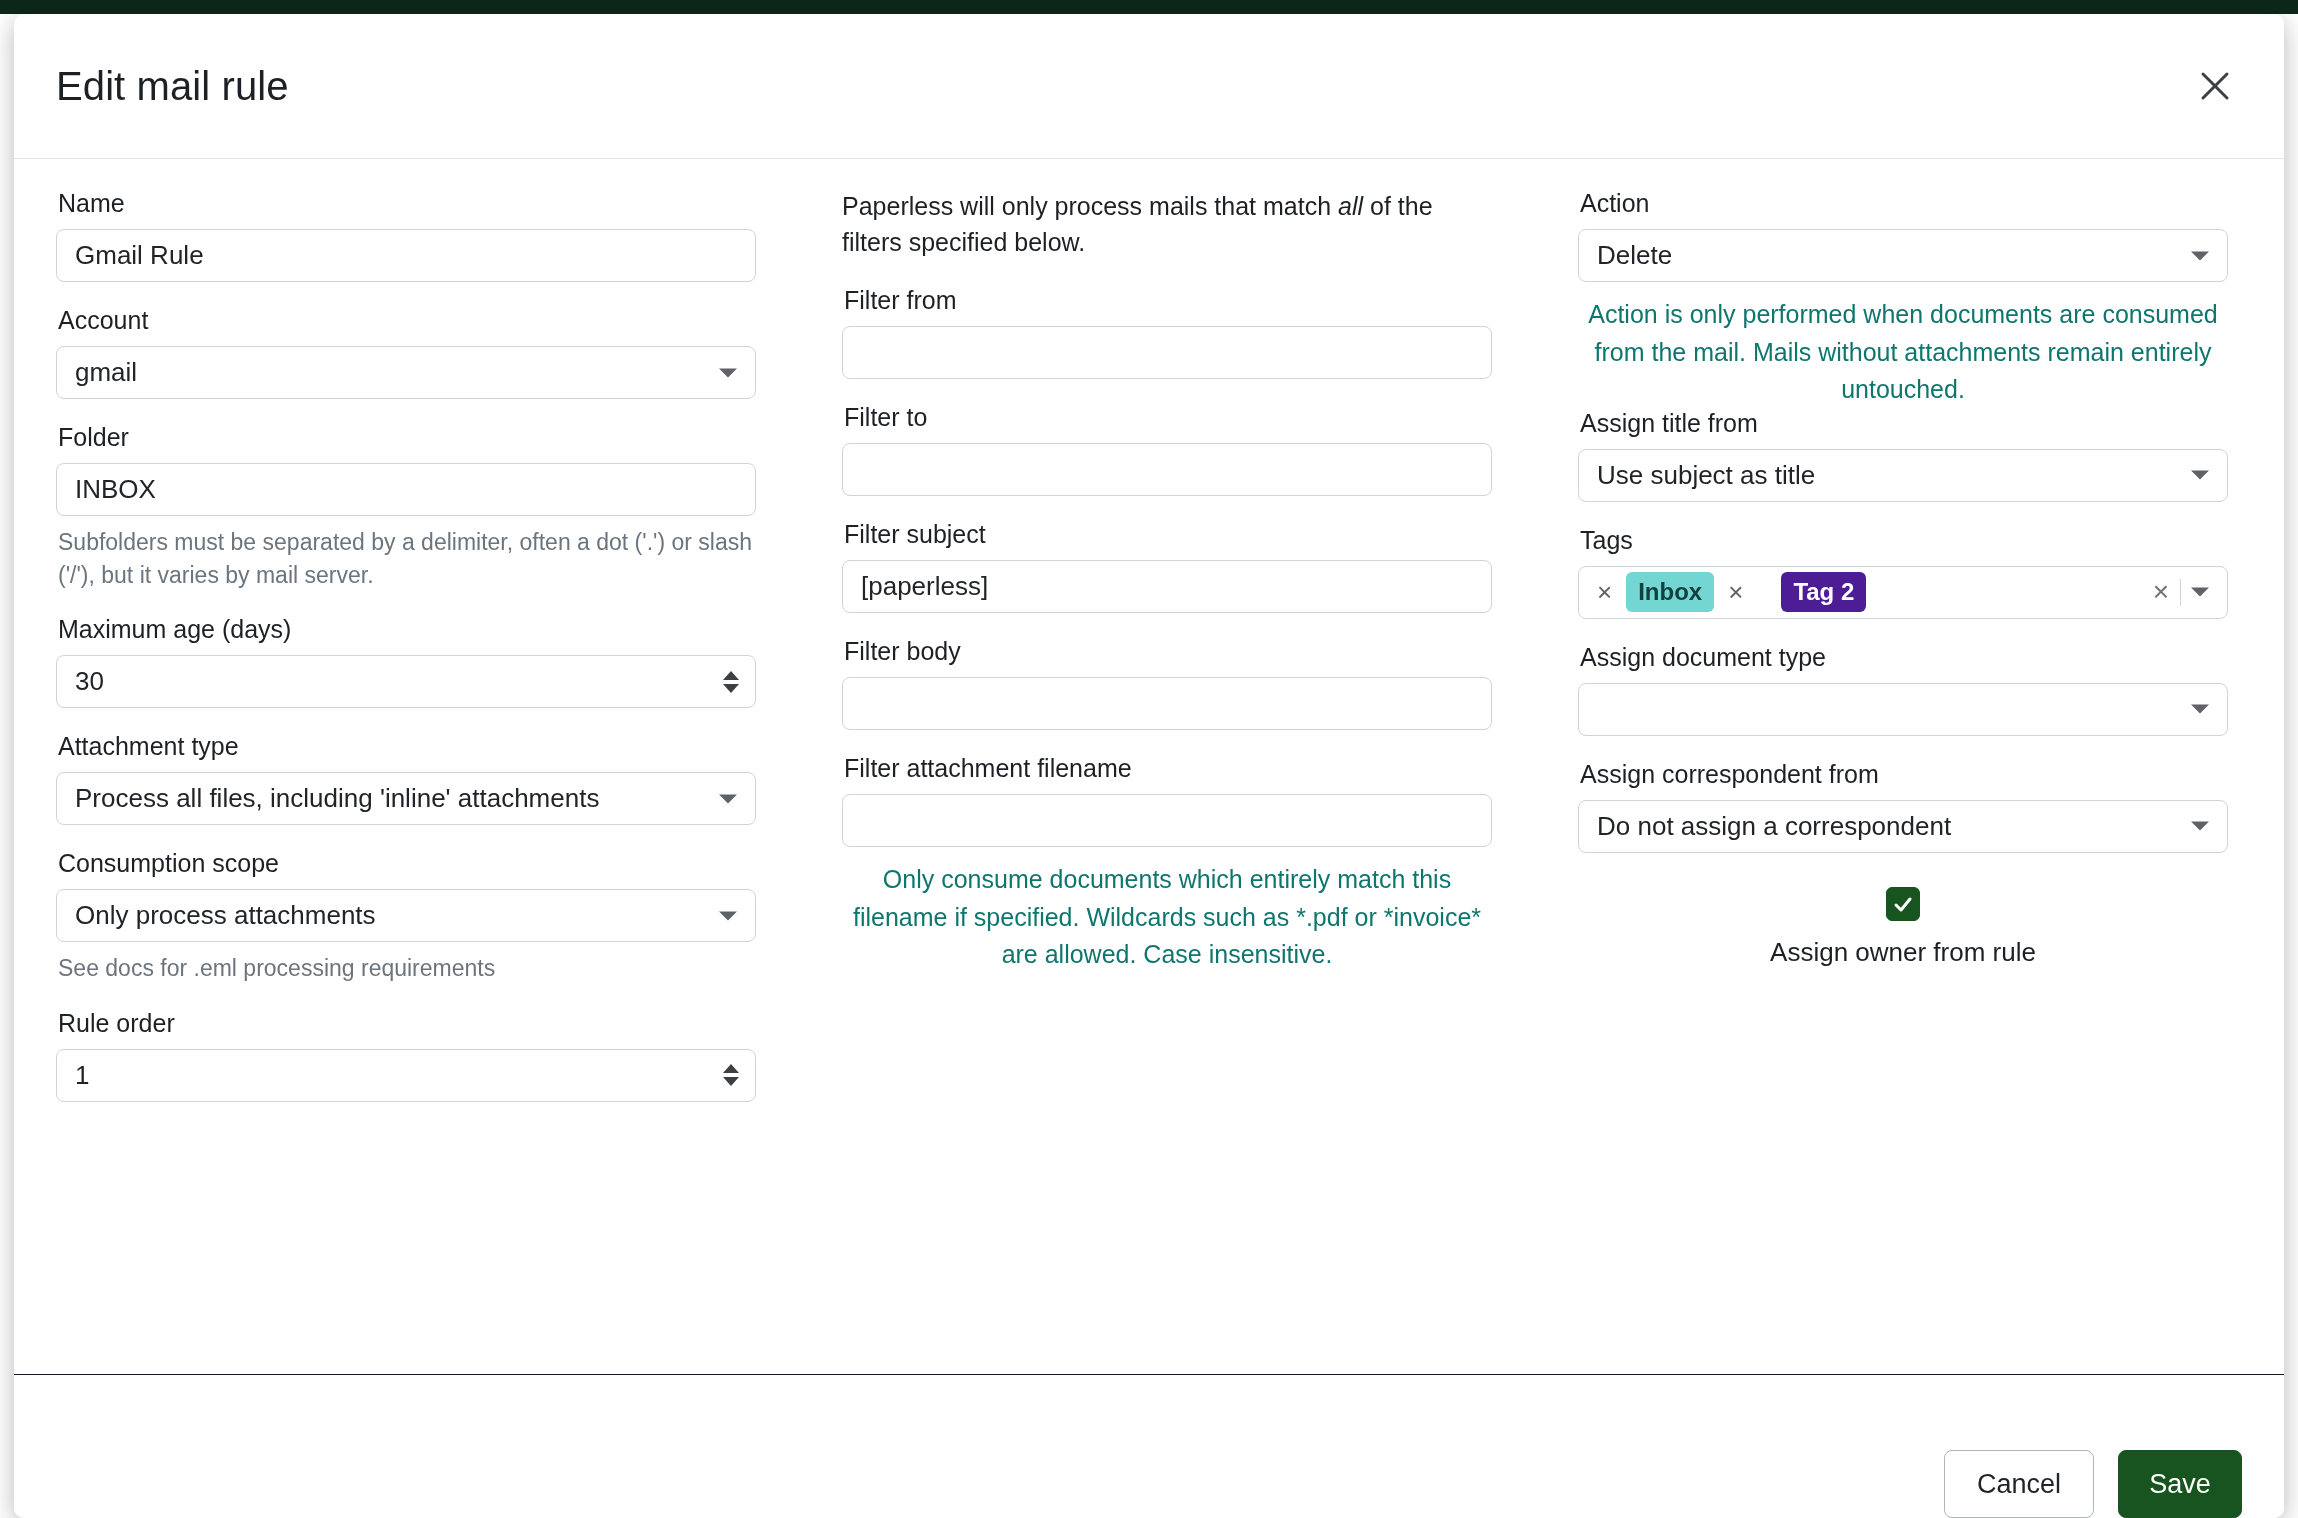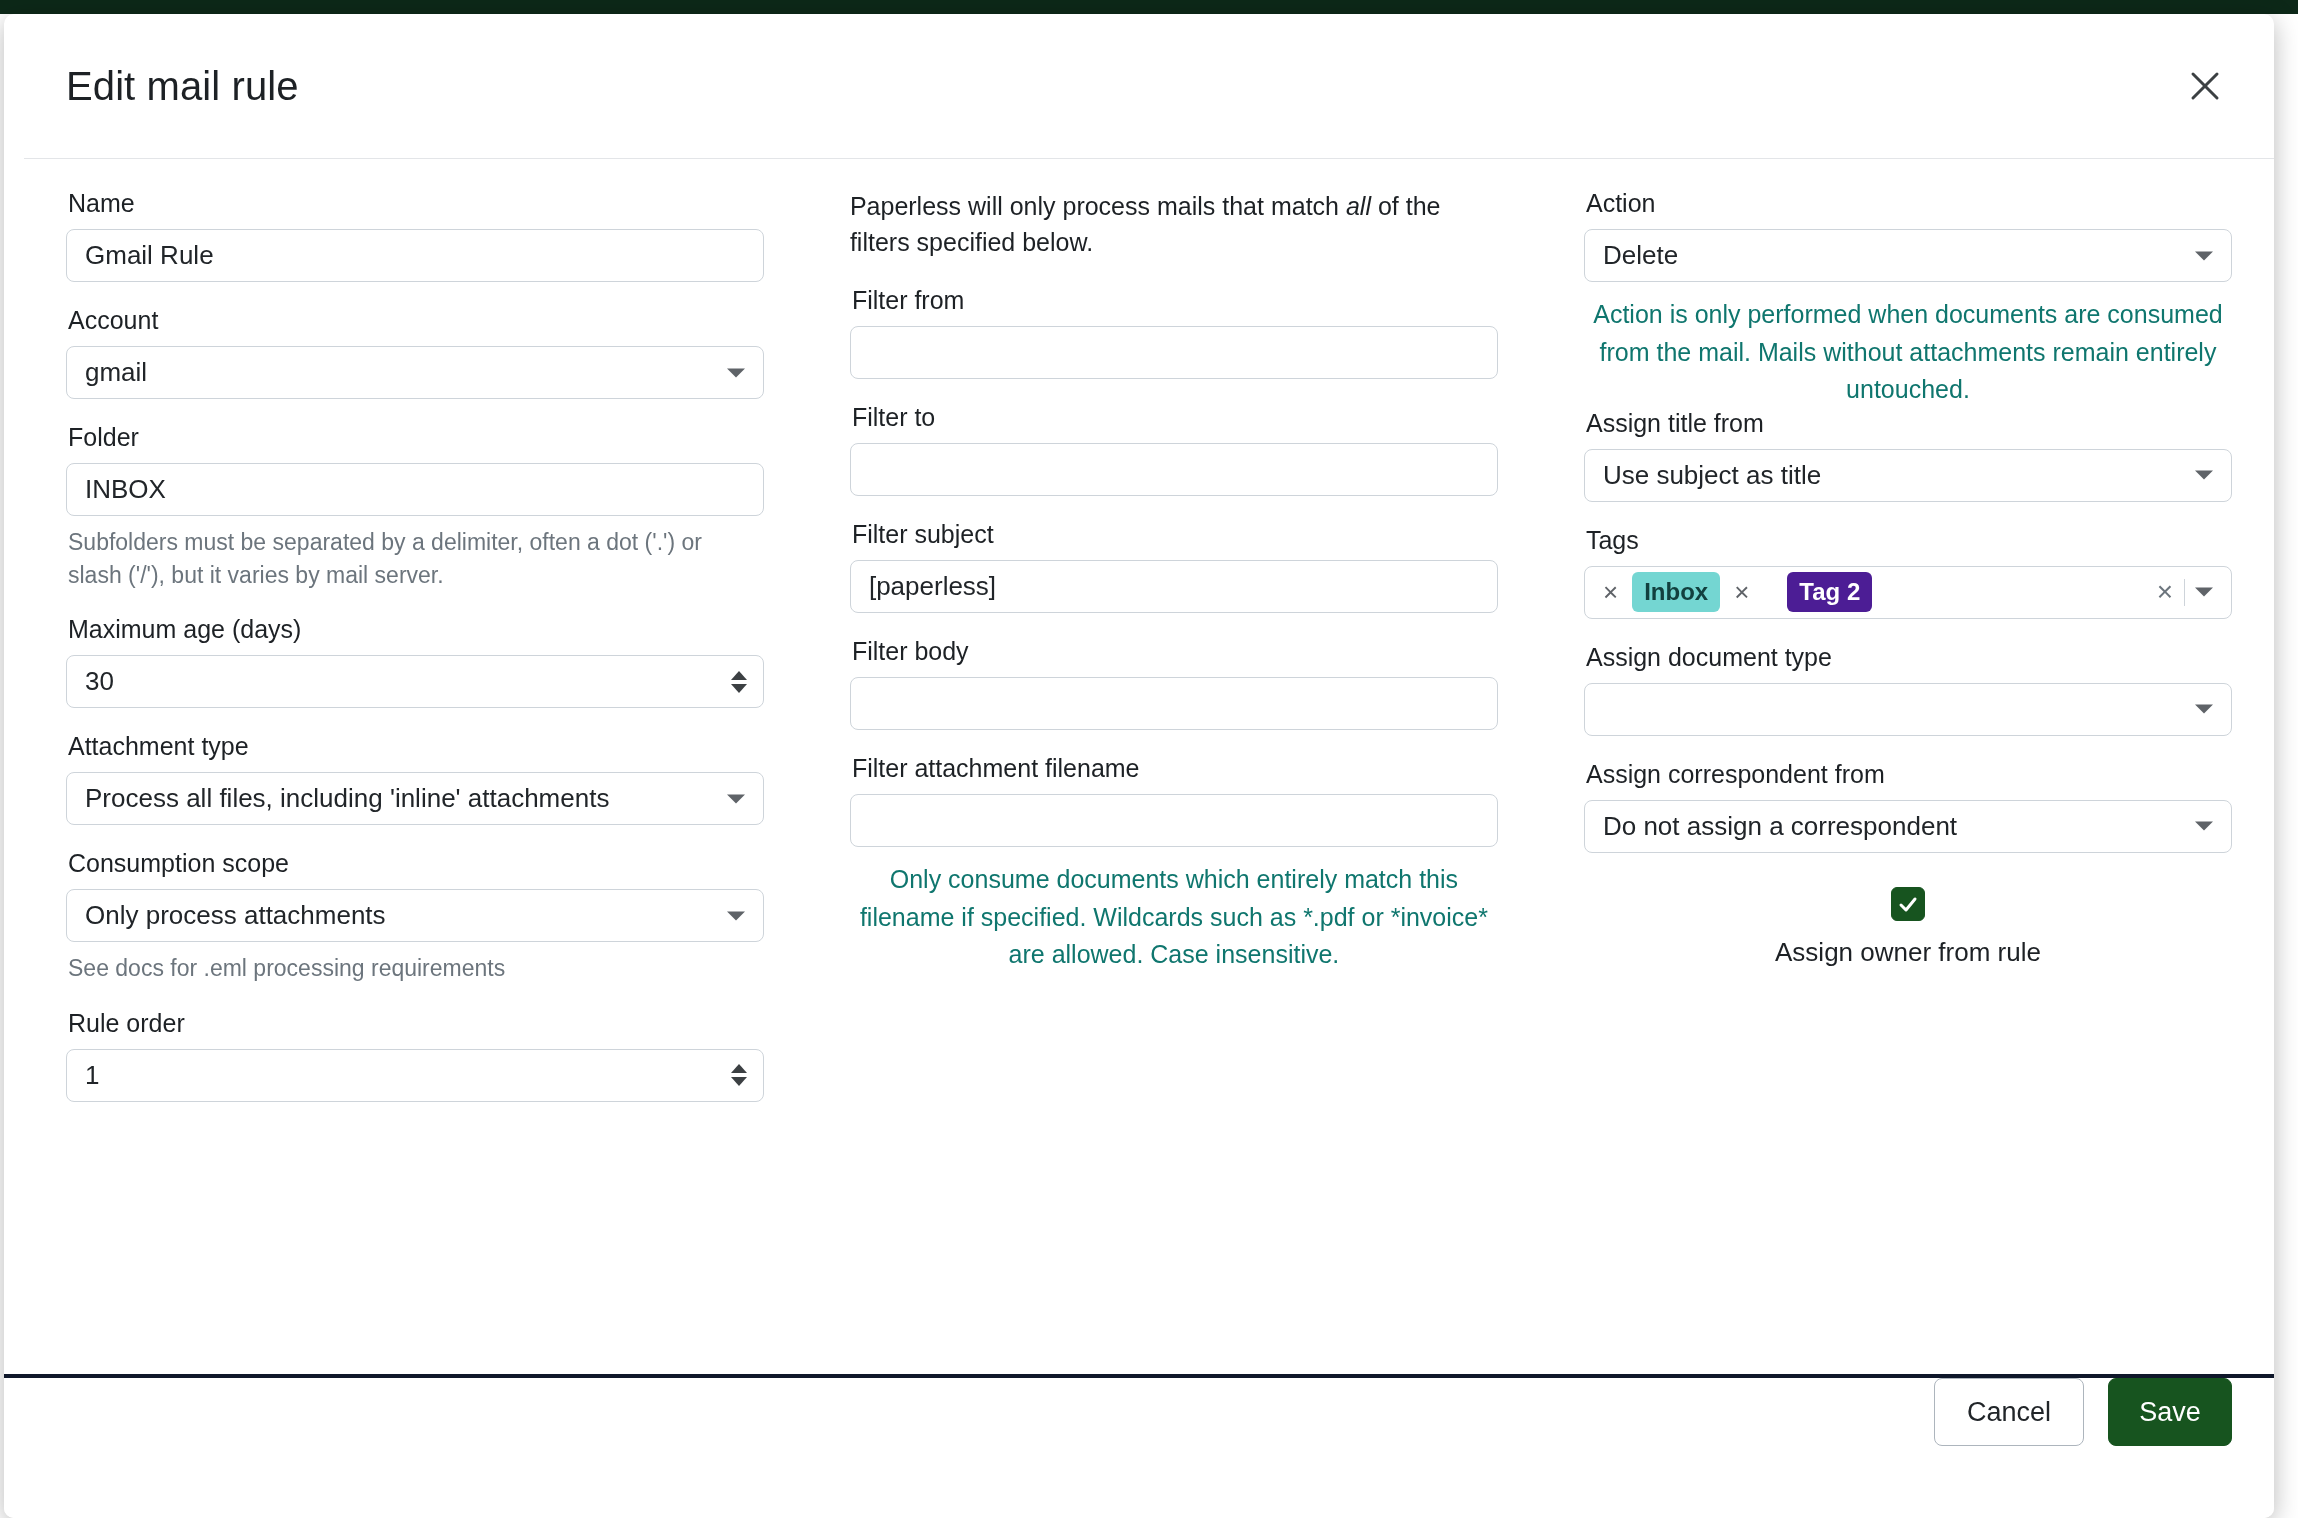--- a/index.html
+++ b/index.html
@@ -20,27 +20,26 @@
     position: absolute; left: 0; top: 0; width: 2298px; height: 14px;
     background: #0d2818;
   }
   .bg-strip-left {
     position: absolute; left: 0; top: 14px; width: 604px; height: 1504px;
     background: #ffffff;
   }
 
   .modal {
     position: absolute;
-    left: 4px; top: 14px;
+    left: 14px; top: 14px;
     width: 2270px; height: 1504px;
     background: #ffffff;
     border-radius: 10px;
     box-shadow: 0 6px 26px rgba(0,0,0,.28);
     overflow: hidden;
-    padding-left: 20px;
   }
   .modal-header {
     height: 145px;
     border-bottom: 1px solid #e3e5e8;
     display: flex; align-items: center; justify-content: space-between;
     padding: 0 42px 0 42px;
   }
   .modal-title {
     font-size: 40px;
     color: #1d2125;
@@ -180,22 +179,22 @@
     display: flex; align-items: center; justify-content: center;
     cursor: pointer;
   }
   .check svg { display: block; }
   .check-label { font-size: 26px; color: #1d2125; }
 
   .modal-footer {
     position: absolute;
     left: 0; right: 0; bottom: 0;
     height: 144px;
-    border-top: 4px solid #0f172a;
-    display: flex; align-items: flex-start; justify-content: flex-end;
+    border-top: 1px solid #0f172a;
+    display: flex; align-items: flex-end; justify-content: flex-end;
     padding-right: 42px;
     gap: 24px;
     background: #fff;
   }
   .btn {
     height: 68px;
     border-radius: 8px;
     font-size: 27px;
     display: flex; align-items: center; justify-content: center;
     cursor: pointer;

